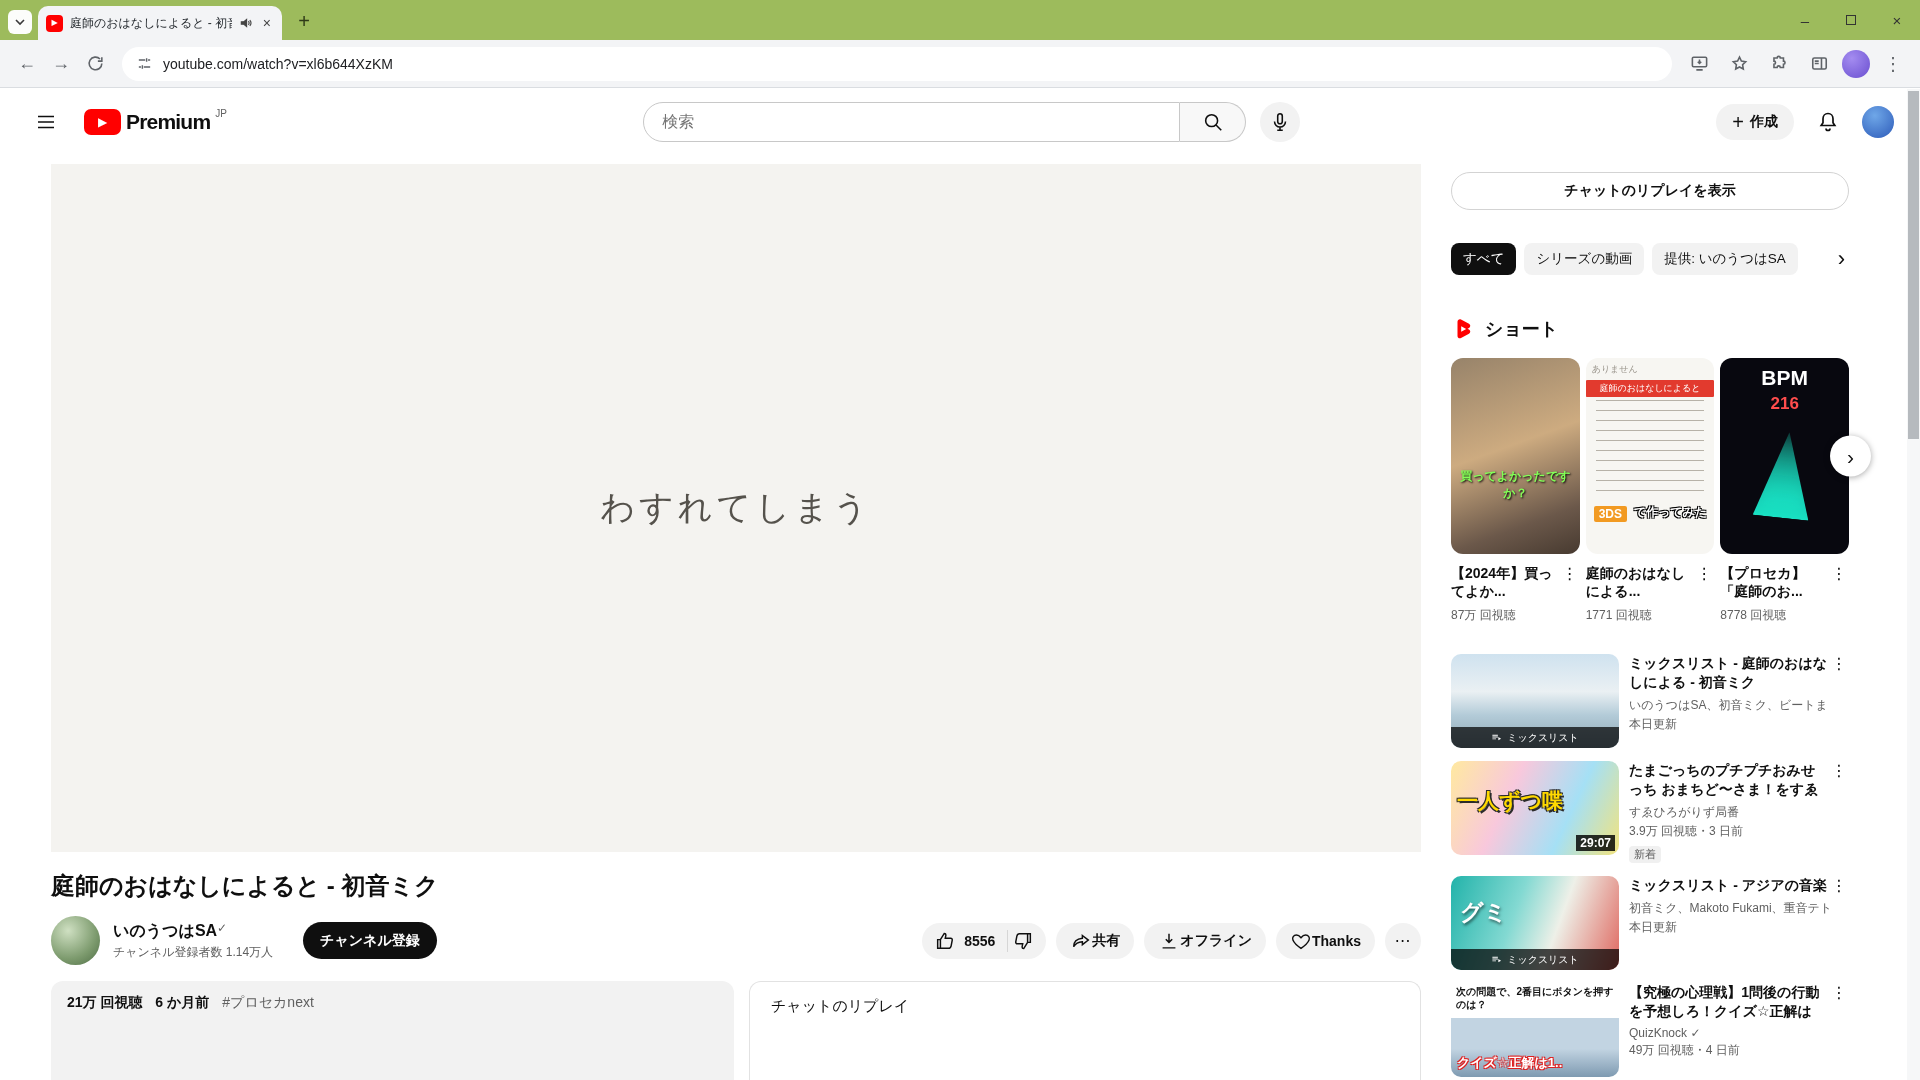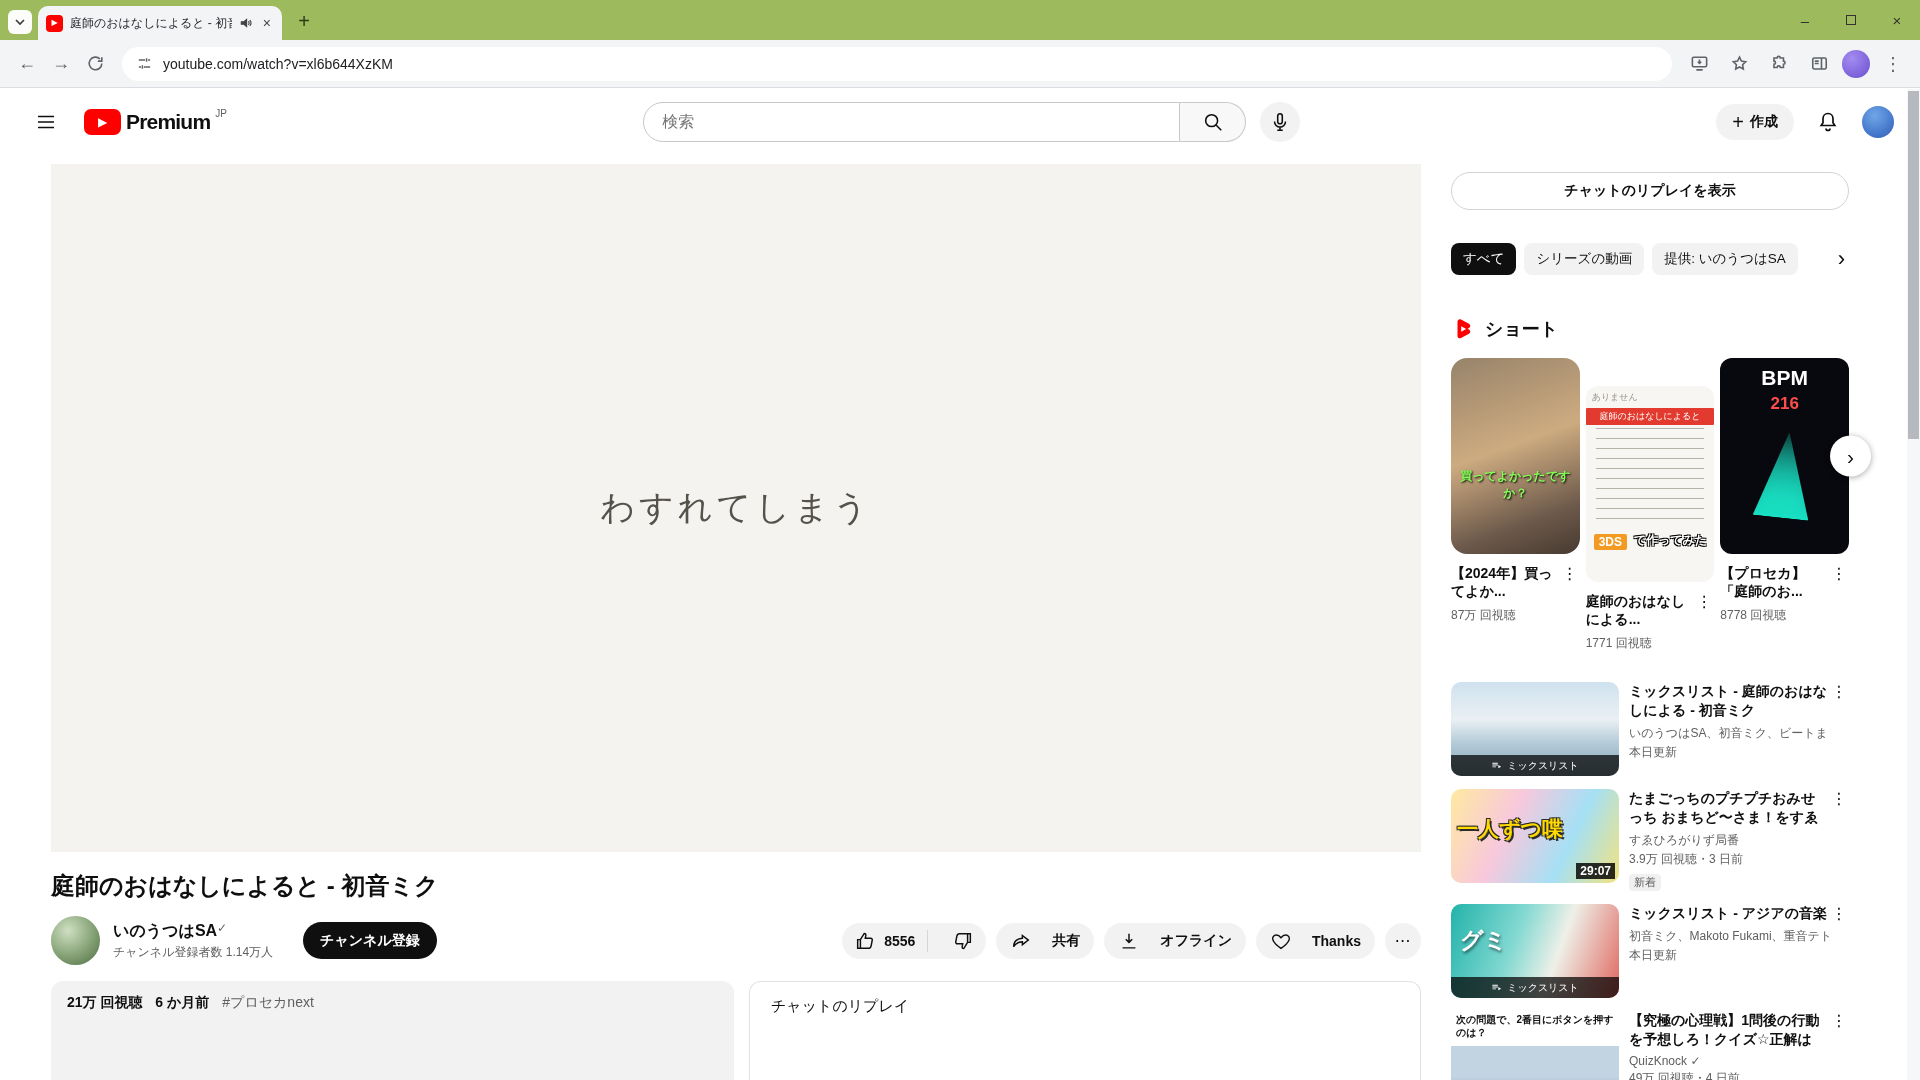--- a/index.html
+++ b/index.html
@@ -70,21 +70,21 @@
   .meta-row { display:flex; align-items:center; margin-top:14px; }
   .channel-avatar { width:49px; height:49px; border-radius:50%;
     background:radial-gradient(circle at 35% 30%,#cfe0c2,#7d9b6e 60%,#4c6b43); flex-shrink:0; }
   .channel-text { margin-left:13px; }
   .channel-name-row { display:flex; align-items:flex-start; font-size:16px; font-weight:600; }
   .verified { color:#606060; font-size:12px; }
   .subscriber-count { font-size:12px; color:#606060; margin-top:2px; }
   .subscribe-btn { margin-left:30px; height:37px; border-radius:19px; background:#0f0f0f; color:#fff;
     font-size:14px; font-weight:600; padding:0 17px; display:flex; align-items:center; }
   .actions { margin-left:auto; display:flex; align-items:center; gap:10px; }
-  .pill { height:36px; border-radius:18px; background:#f2f2f2; display:flex; align-items:center; gap:20px;
+  .pill { height:36px; border-radius:18px; background:#f2f2f2; display:flex; align-items:center; gap:0;
     padding:0 14px; font-size:14px; font-weight:600; }
   .pill svg { width:22px; height:22px; }
   .like-seg { display:flex; align-items:center; gap:8px; padding-right:12px; border-right:1px solid #d6d6d6; }
   .dislike-seg { padding-left:4px; display:flex; align-items:center; }
   .more-btn { width:36px; height:36px; border-radius:50%; background:#f2f2f2; display:flex; align-items:center;
     justify-content:center; font-size:16px; letter-spacing:1px; }
 
   .below-row { display:flex; gap:15px; margin-top:16px; height:160px; }
   .description-box { width:683px; background:#f2f2f2; border-radius:12px; padding:13px 16px; font-size:14px; }
   .description-box .strong { font-weight:700; margin-right:9px; }
@@ -109,24 +109,24 @@
 
   .shorts-row { position:relative; display:flex; gap:6px; margin-top:17px; }
   .short-card { flex:1; min-width:0; }
   .short-thumb { height:196px; border-radius:12px; position:relative; overflow:hidden; }
   .short-meta { display:flex; margin-top:10px; }
   .short-titleviews { flex:1; min-width:0; }
   .short-title { font-size:14px; font-weight:600; line-height:1.3; max-height:2.6em; overflow:hidden; }
   .short-views { font-size:12px; color:#606060; margin-top:7px; }
   .kebab { font-size:16px; color:#0f0f0f; padding:0 2px; flex-shrink:0; }
 
-  .s1 { background:linear-gradient(160deg,#97836a 0%,#cdab80 45%,#6b584a 80%,#473a30 100%);border-radius:16px; }
+  .s1 { background:linear-gradient(160deg,#97836a 0%,#cdab80 45%,#6b584a 80%,#473a30 100%); }
   .s1-overlay { position:absolute; left:4px; right:4px; bottom:52px; text-align:center; color:#84ff57;
     font-size:12px; font-weight:700; text-shadow:1px 1px 2px #000; }
-  .s2 { background:#f7f6f2;margin-top:28px; }
+  .s2 { background:#f7f6f2; }
   .s2-note { position:absolute; top:5px; left:6px; font-size:9px; color:#9a958c; }
   .s2-label { position:absolute; top:22px; left:50%; transform:translateX(-50%); background:#e23a2e; color:#fff;
     font-size:9px; padding:2px 14px; border-radius:2px; white-space:nowrap; }
   .s2-staff { position:absolute; left:8%; right:8%; top:42px; bottom:60px;
     background:repeating-linear-gradient(180deg,#b7b2a8 0 1px,transparent 1px 10px); }
   .s2-badge { position:absolute; left:8px; bottom:32px; background:#f29a22; color:#fff; font-size:12px;
     font-weight:700; padding:1px 5px; border-radius:2px; }
   .s2-caption { position:absolute; left:48px; bottom:33px; color:#fff; font-size:12px; font-weight:700;
     text-shadow:1px 1px 0 #000,-1px 1px 0 #000,1px -1px 0 #000,-1px -1px 0 #000; }
   .s3 { background:#08080f; }

